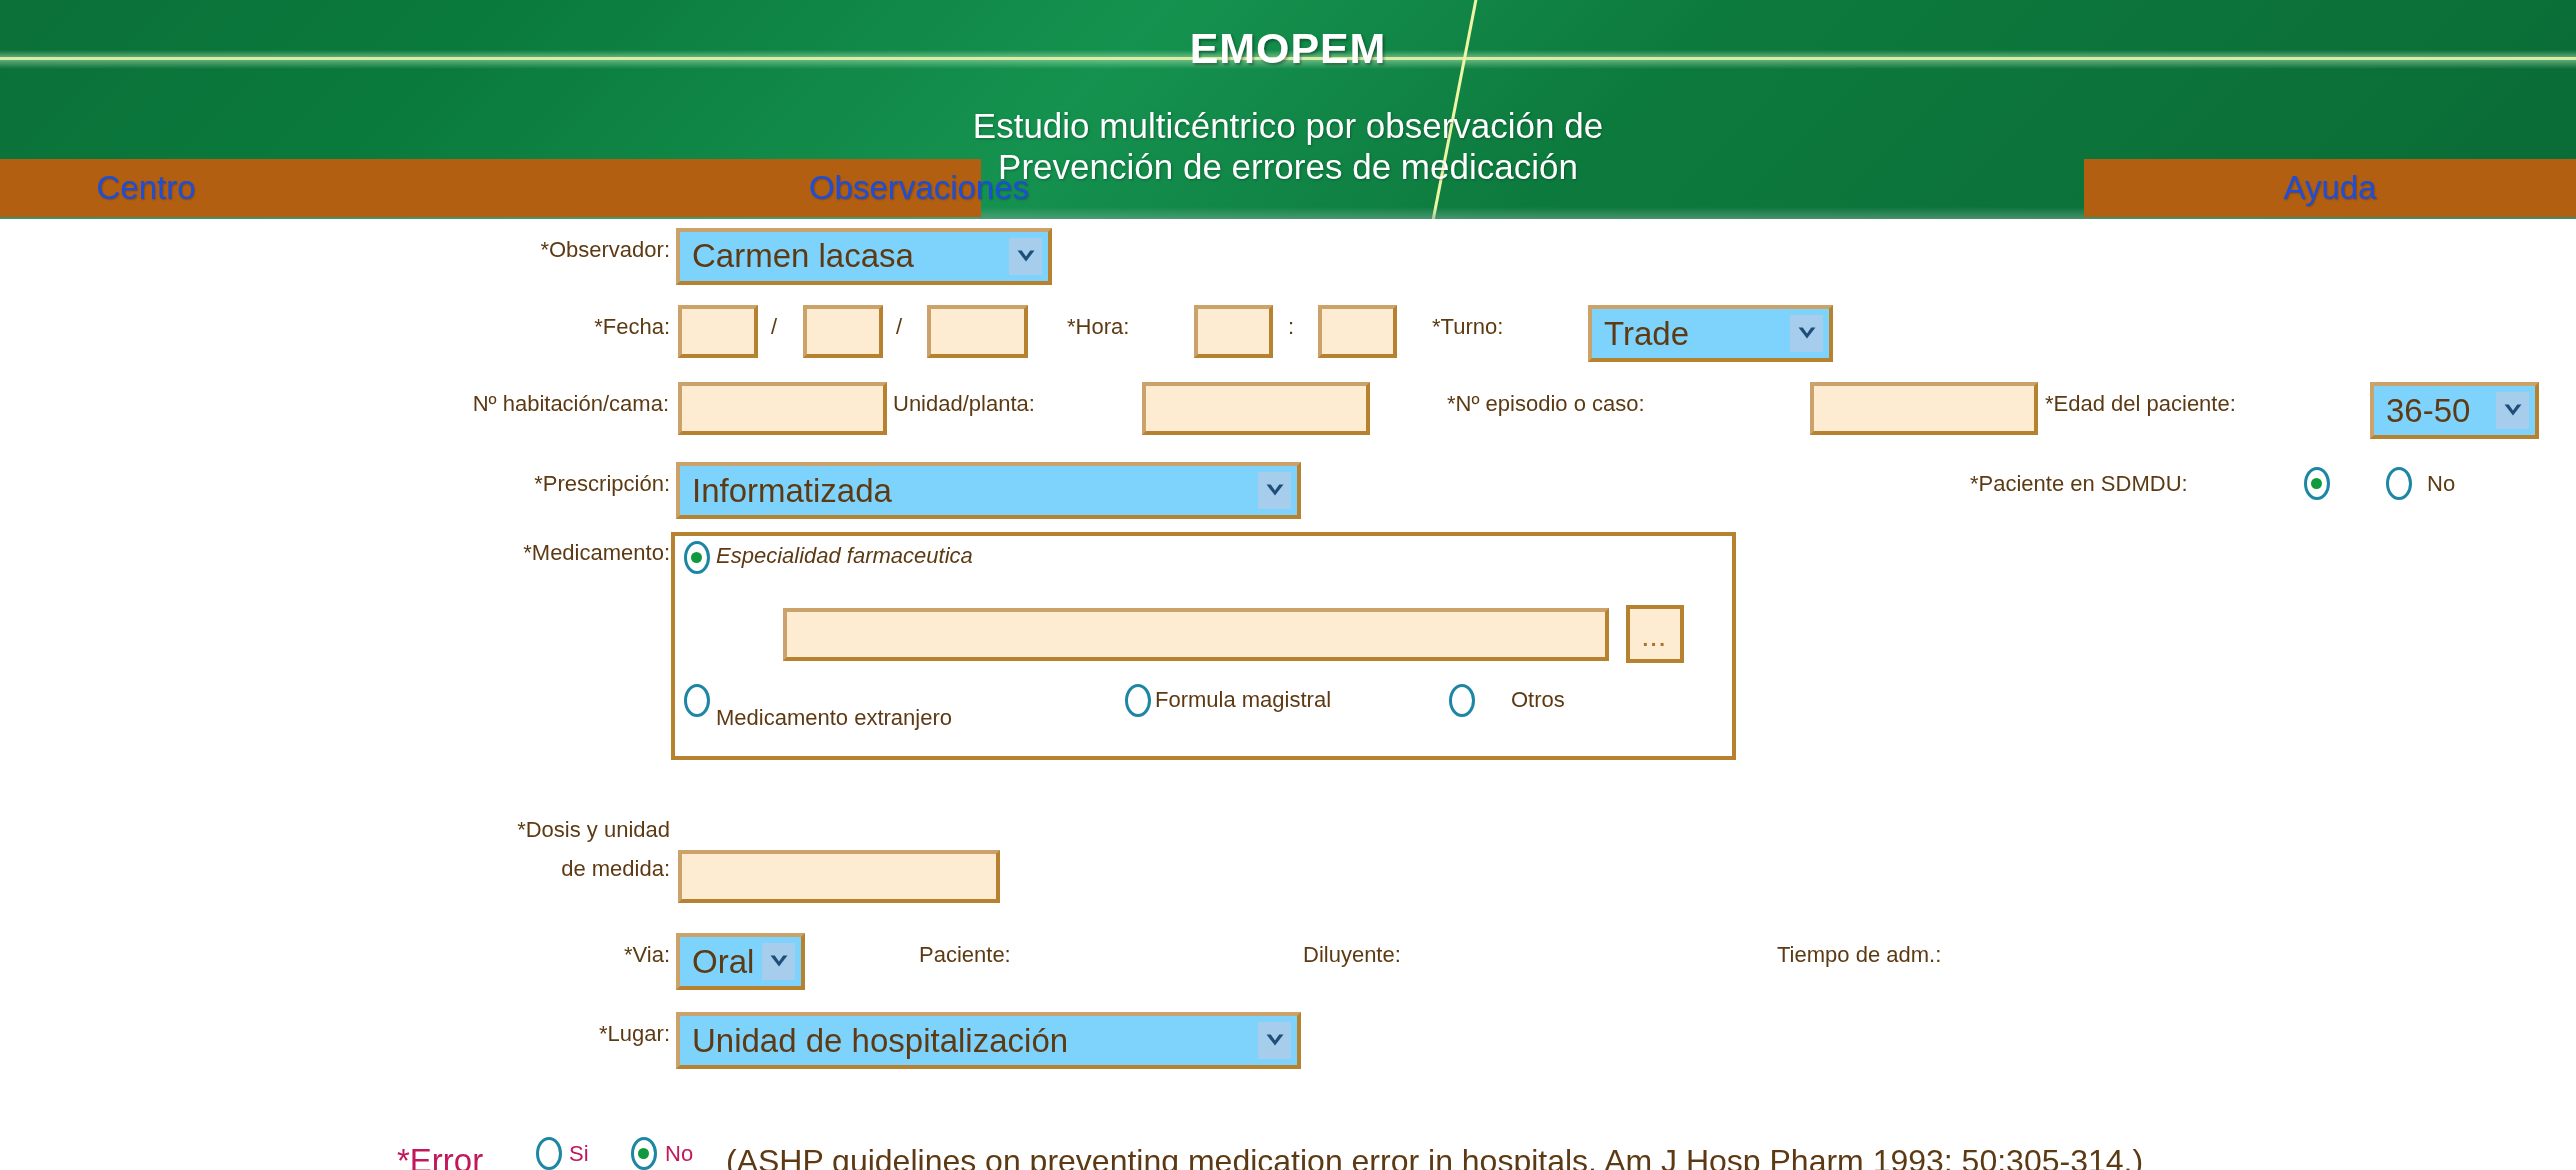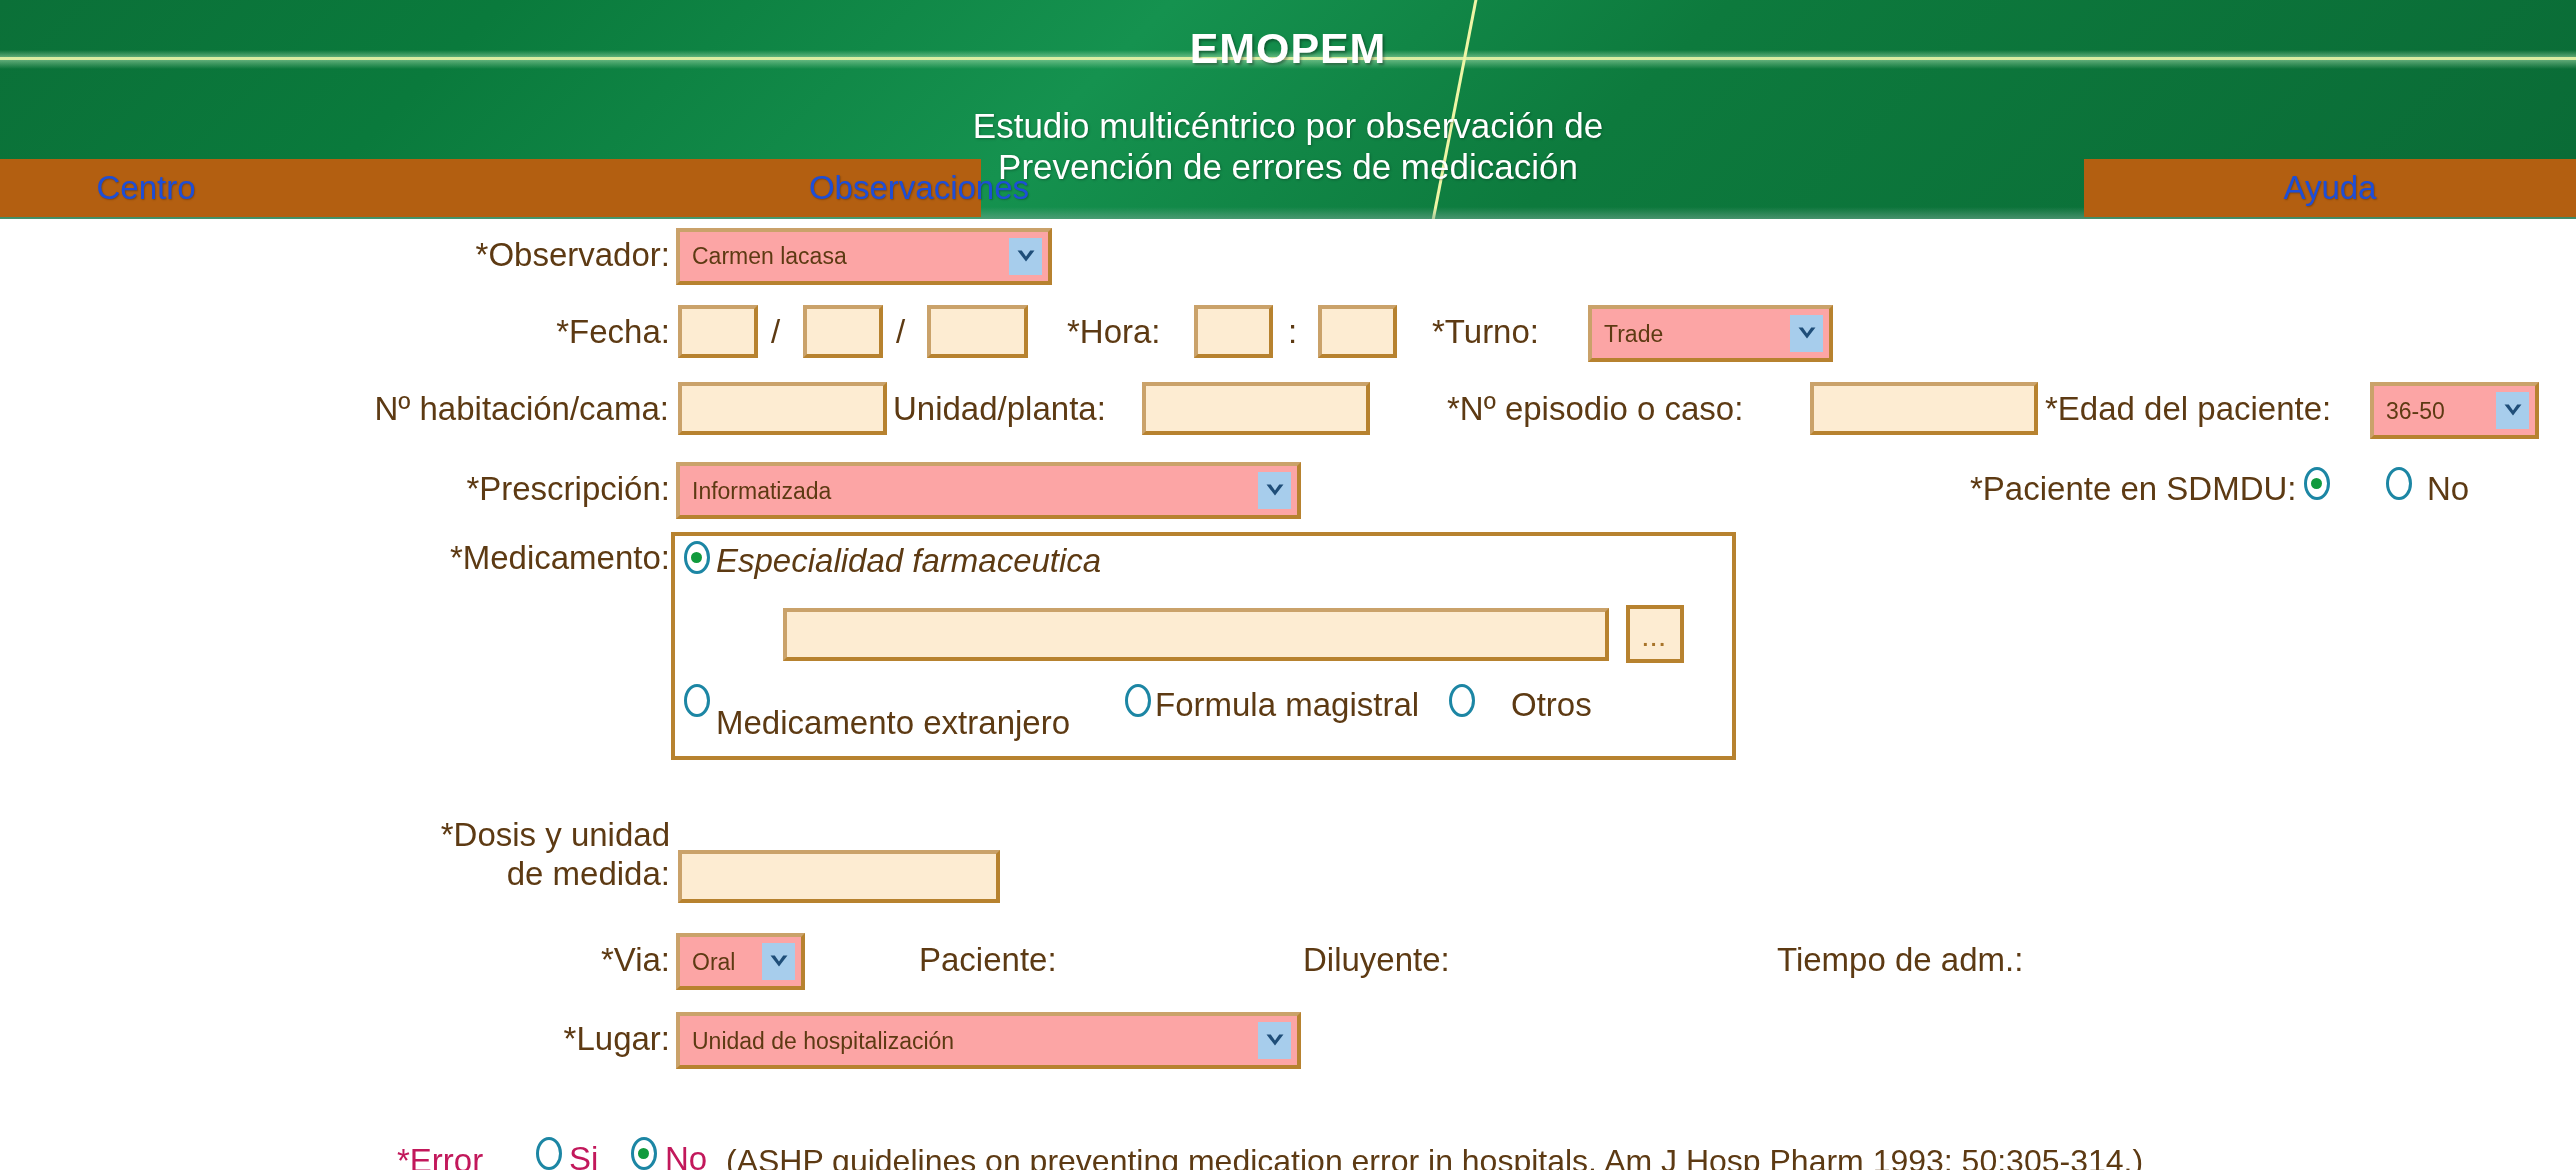--- a/index.html
+++ b/index.html
@@ -60,38 +60,38 @@
   .nav-centro{left:0;width:292px;}
   .nav-obs{left:687px;width:464px;}
   .nav-ayuda{left:2084px;width:492px;}
 
   
   .form{
     position:absolute;left:0;top:219px;width:2576px;height:951px;
     background:#ffffff;color:#5d3a13;
   }
   .lbl{
-    position:absolute;color:#5d3a13;font-size:33px;white-space:nowrap;
+    position:absolute;color:#5d3a13;font-size:22px;white-space:nowrap;
     line-height:1.05;
   }
   .lbl.right{text-align:right;}
   .lbl.red{color:#c2185b;}
 
   .fld{
     position:absolute;box-sizing:border-box;
     background:#fdecd2;
     border:4.3px solid #b7822f;
     border-top-color:#caa26a;border-left-color:#caa26a;
   }
   .sel{
     position:absolute;box-sizing:border-box;
-    background:#fca5a5;
+    background:#7dd3fc;
     border:4.3px solid #b7822f;
     border-top-color:#caa26a;border-left-color:#caa26a;
-    color:#5d3a13;font-size:23px;
+    color:#5d3a13;font-size:33px;
   }
   .sel .val{
     position:absolute;left:12px;top:50%;transform:translateY(-50%);
     white-space:nowrap;
   }
   .sel .arrow{
     position:absolute;right:6px;top:6px;bottom:6px;width:33px;
     background:#a7cdec;
     display:flex;align-items:center;justify-content:center;
   }

